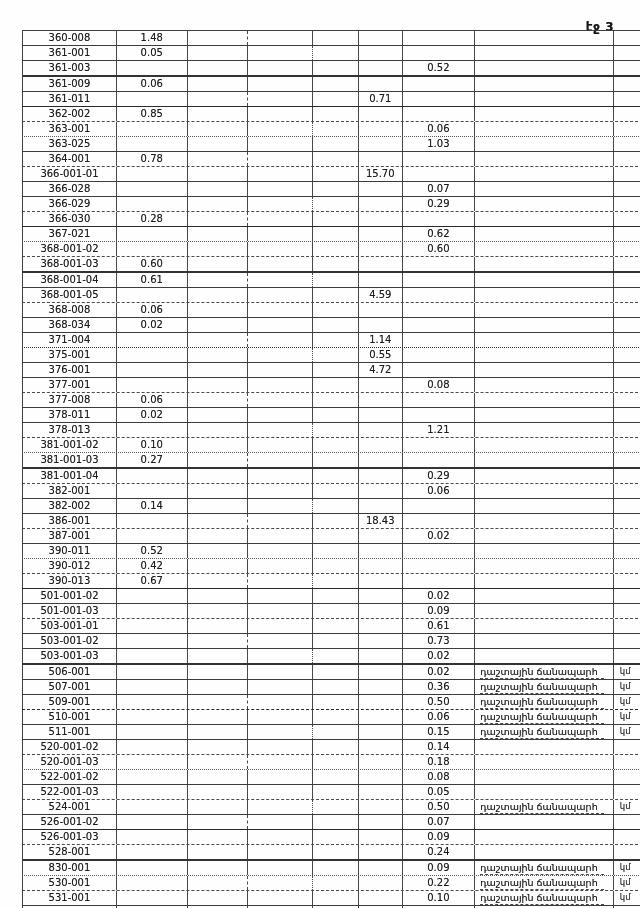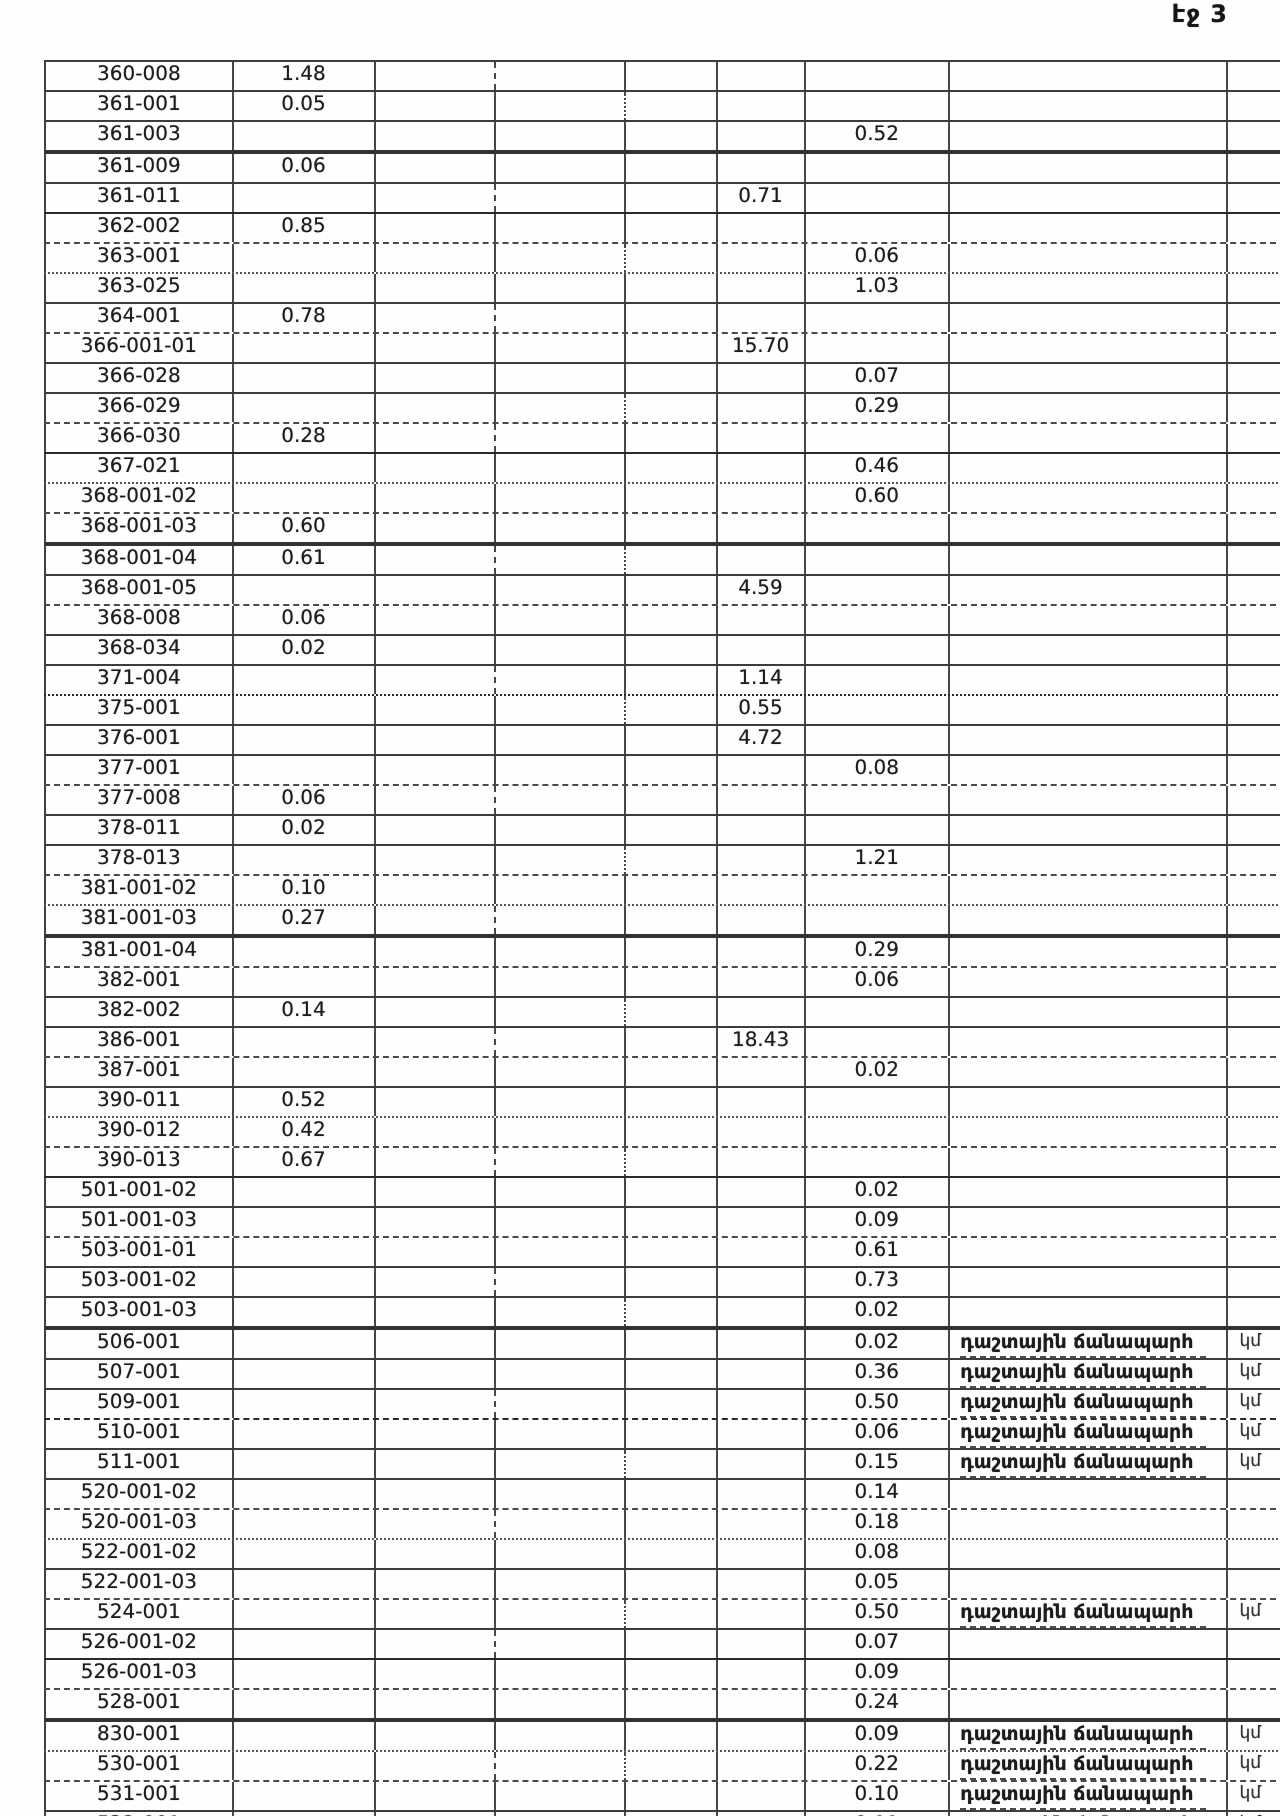--- a/index.html
+++ b/index.html
@@ -7,21 +7,21 @@
     width:640px;height:908px;
     background:#fefefe;
     font-family:"DejaVu Sans","Liberation Sans",sans-serif;
     color:#1e1e1e;
     position:relative;
     overflow:hidden;
     -webkit-font-smoothing:none;
   }
   .page{position:absolute;inset:0;}
   .page-label{
-    position:absolute;top:0;right:26px;
+    position:absolute;top:20px;right:26px;
     font-size:12px;font-weight:bold;color:#161616;
     letter-spacing:0.5px;
     text-shadow:0 0 0.5px rgba(0,0,0,0.55);
     margin-left:32px;
   }
   .doc-table{
     position:absolute;left:22px;top:30px;width:621px;
   }
   .row{
     display:flex;align-items:stretch;
@@ -52,21 +52,21 @@
   .c-e1{width:62px;}
   .c-e2{width:67px;}
   .c-e3{width:48px;}
   .c-v2{width:45px;}
   .c-v3{width:75px;}
   .c-note{width:143px;font-size:9.5px;text-align:left;padding-left:5px;}
   .c-unit{
     width:30px;border:none;background:transparent;
     font-size:8.5px;text-align:left;padding-left:6px;color:#333;
   }
-  .note-text{display:inline-block;font-weight:bold;}
+  .note-text{display:inline-block;}
   .has-note .note-text{border-bottom:1px dashed #4a4a4a;padding-right:6px;}
 </style>
 </head>
 <body>
 
 <div class="page">
   <div class="page-label">էջ 3</div>
   <div class="doc-table">
     <div>
         <div class="row">
@@ -212,21 +212,21 @@
     <div class="cell c-note"><span class="note-text"></span></div>
     <div class="cell c-unit"></div>
   </div>
         <div class="row">
     <div class="cell c-code">367-021</div>
     <div class="cell c-v1"></div>
     <div class="cell c-e1"></div>
     <div class="cell c-e2"></div>
     <div class="cell c-e3"></div>
     <div class="cell c-v2"></div>
-    <div class="cell c-v3">0.46</div>
+    <div class="cell c-v3">0.62</div>
     <div class="cell c-note"><span class="note-text"></span></div>
     <div class="cell c-unit"></div>
   </div>
         <div class="row">
     <div class="cell c-code">368-001-02</div>
     <div class="cell c-v1"></div>
     <div class="cell c-e1"></div>
     <div class="cell c-e2"></div>
     <div class="cell c-e3"></div>
     <div class="cell c-v2"></div>

